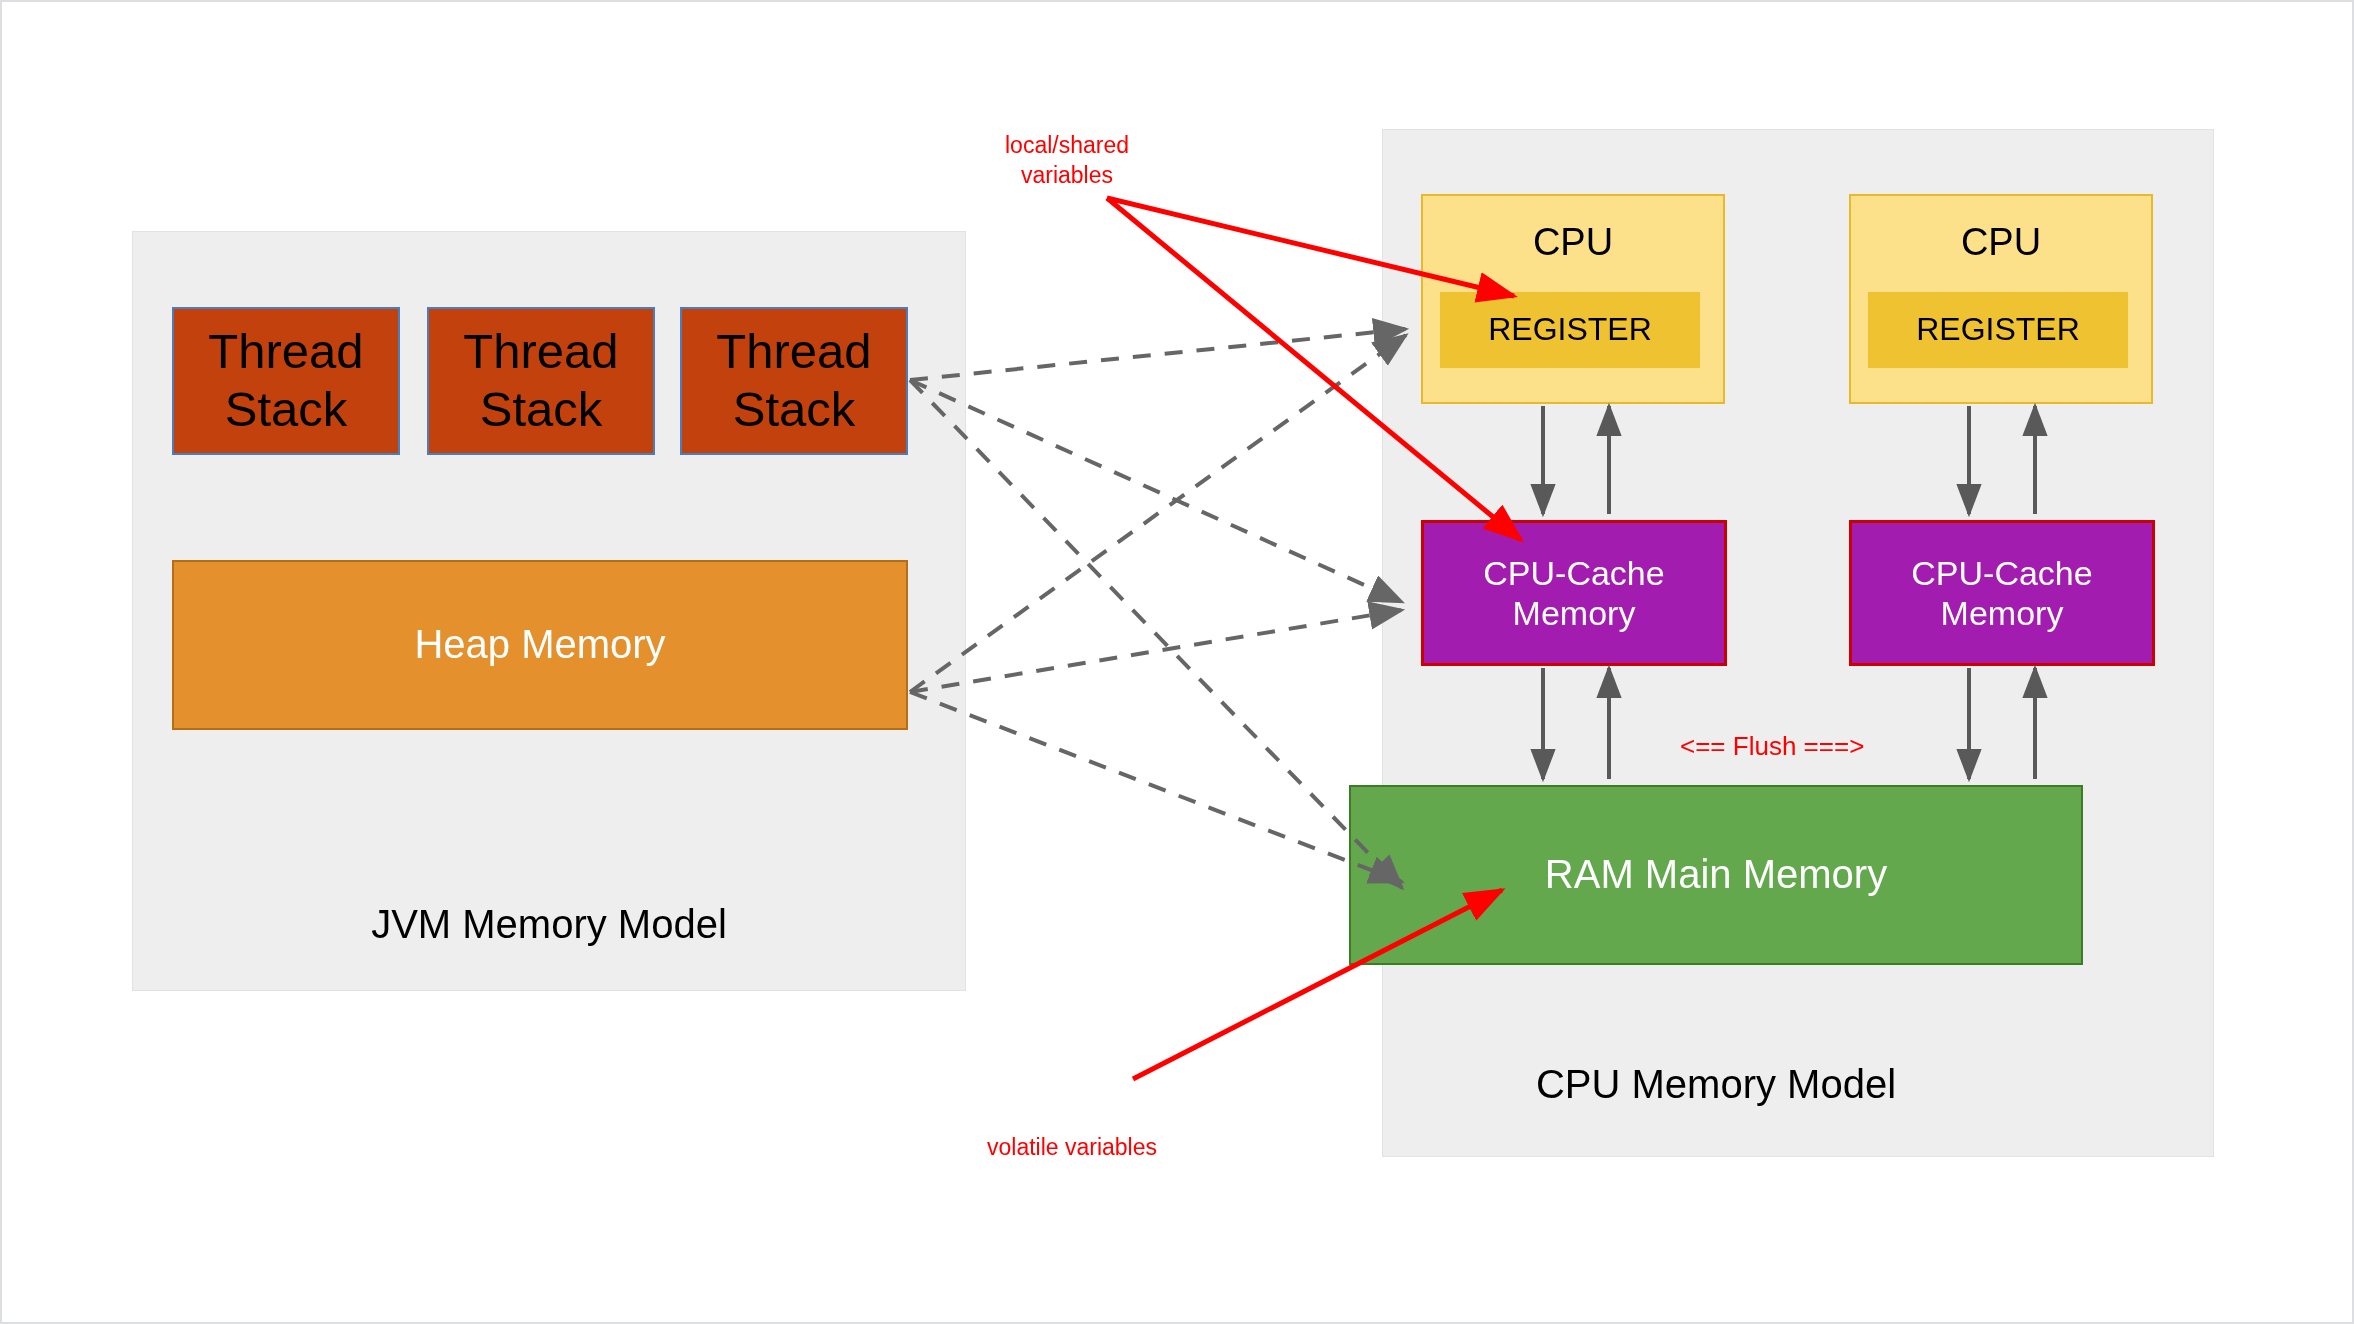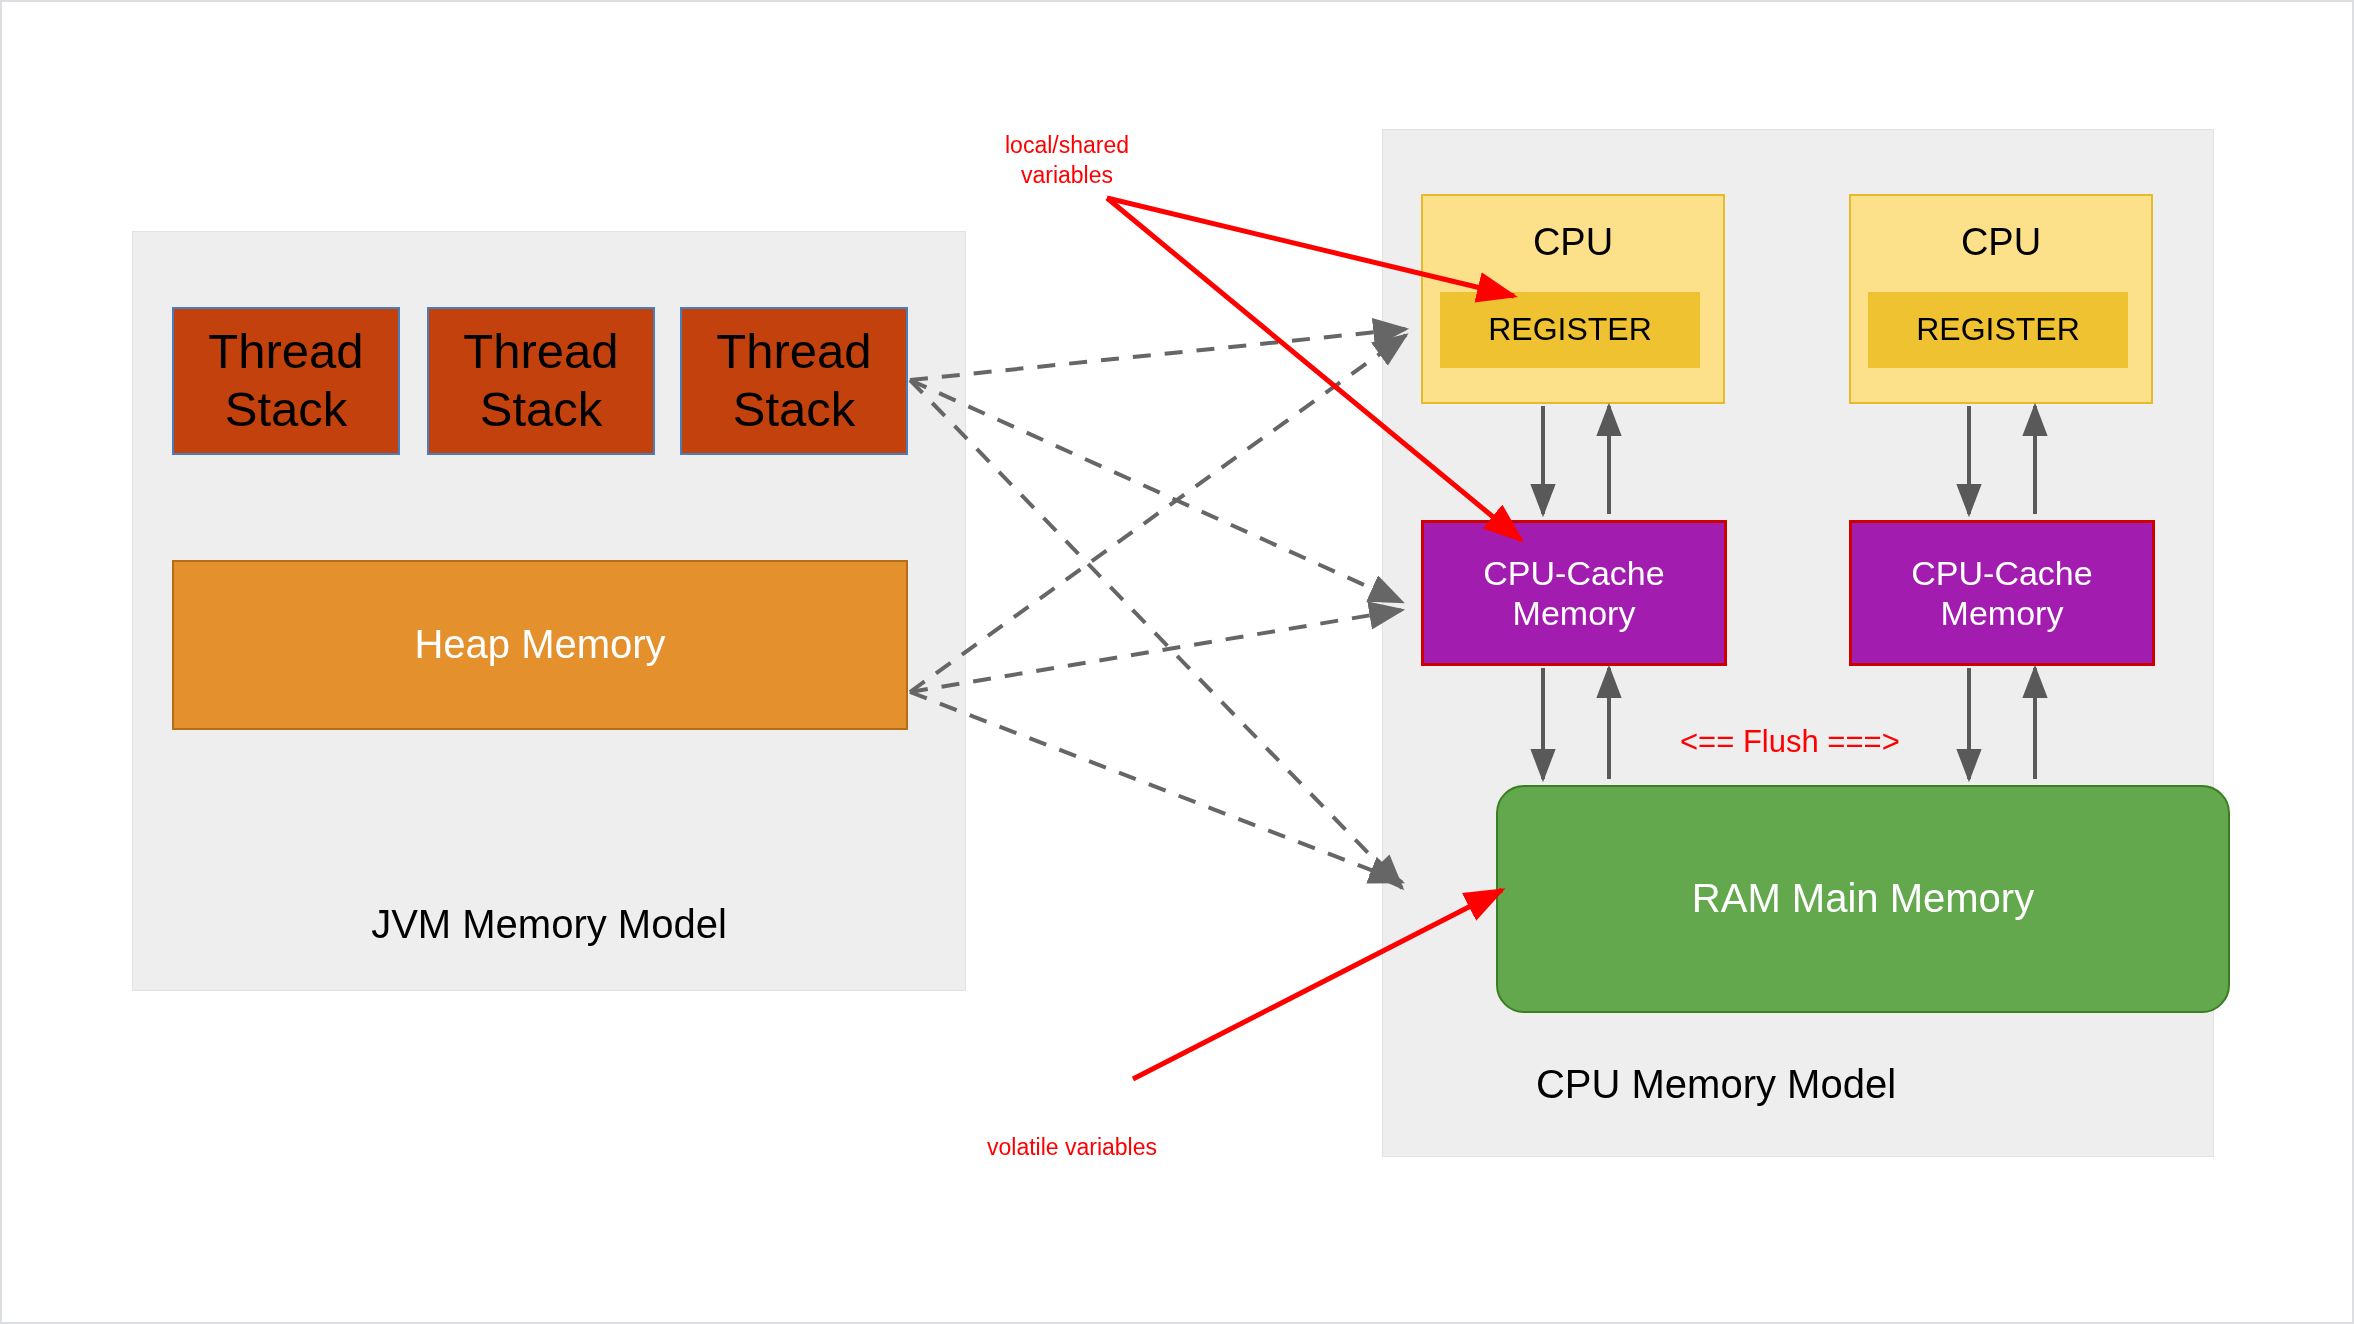--- a/index.html
+++ b/index.html
@@ -90,22 +90,23 @@
     position: absolute;
     color: #ff0000;
     font-size: 23px;
     text-align: center;
     white-space: pre-line;
     line-height: 1.28;
   }
   .annot-flush {
     position: absolute;
     color: #ff0000;
-    font-size: 31px;
+    font-size: 26px;
     white-space: nowrap;
+    margin-top: 7px;
   }
 </style>
 </head>
 <body>
 
 <div id="canvas">
 
   <div class="panel" style="left:130px; top:229px; width:834px; height:760px;"></div>
 
   <div class="box thread-stack" style="left:170px; top:305px; width:228px; height:148px;">
@@ -150,21 +151,21 @@
   </div>
   <div class="box register-box" style="left:1866px; top:290px; width:260px; height:76px;">
     <span>REGISTER</span>
   </div>
 
   <div class="box cache-box" style="left:1847px; top:518px; width:306px; height:146px;">
     <span style="white-space: pre-line;">CPU-Cache
 Memory</span>
   </div>
 
-  <div class="box ram-box" style="left:1494px; top:783px; width:734px; height:228px;border-radius:28px;">
+  <div class="box ram-box" style="left:1347px; top:783px; width:734px; height:180px;">
     <span>RAM Main Memory</span>
   </div>
 
   <div class="panel-title" style="left:1380px; top:1060px; width:668px;">
     <span>CPU Memory Model</span>
   </div>
 
   <div class="annot" style="left:900px; top:100px; width:330px;">
     <span style="white-space: pre-line;">local/shared
 variables</span>

